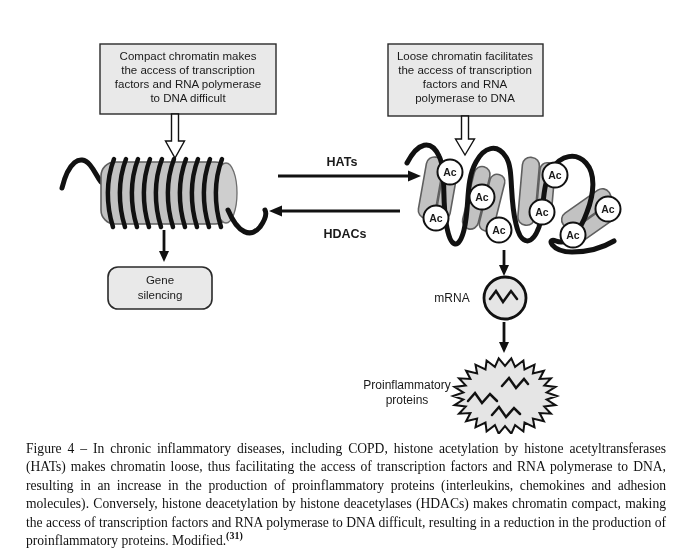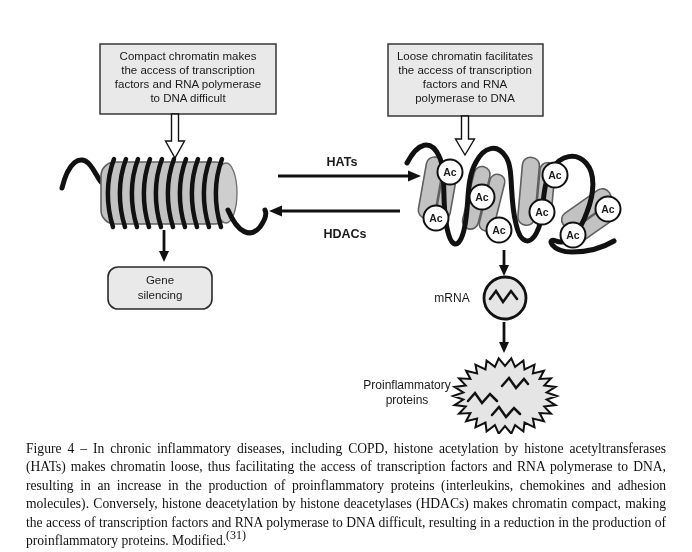--- a/index.html
+++ b/index.html
@@ -27,21 +27,21 @@
   .mrna-circle{fill:#e5e5e5;stroke:#111;stroke-width:2.8;}
   .ac-circle{fill:#ffffff;stroke:#111;stroke-width:2;}
   .zz{fill:none;stroke:#111;stroke-width:2.5;stroke-linecap:round;stroke-linejoin:miter;}
   
   .caption{
     margin:6px 26px 0 26px;
     font-family:"Liberation Serif",serif;
     font-size:13.6px;line-height:1.36;text-align:justify;color:#111;
   }
   .cap-label{font-weight:normal;}
-  .caption sup{font-size:12px;line-height:0;}
+  .caption sup{font-size:10px;line-height:0;font-weight:bold;}
 </style>
 </head>
 <body>
 
 <div class="page">
 
   <svg class="diagram" width="692" height="434" viewBox="0 0 692 434">
 
     <g>
       <rect class="txtbox" x="100" y="44" width="176" height="70"></rect>

